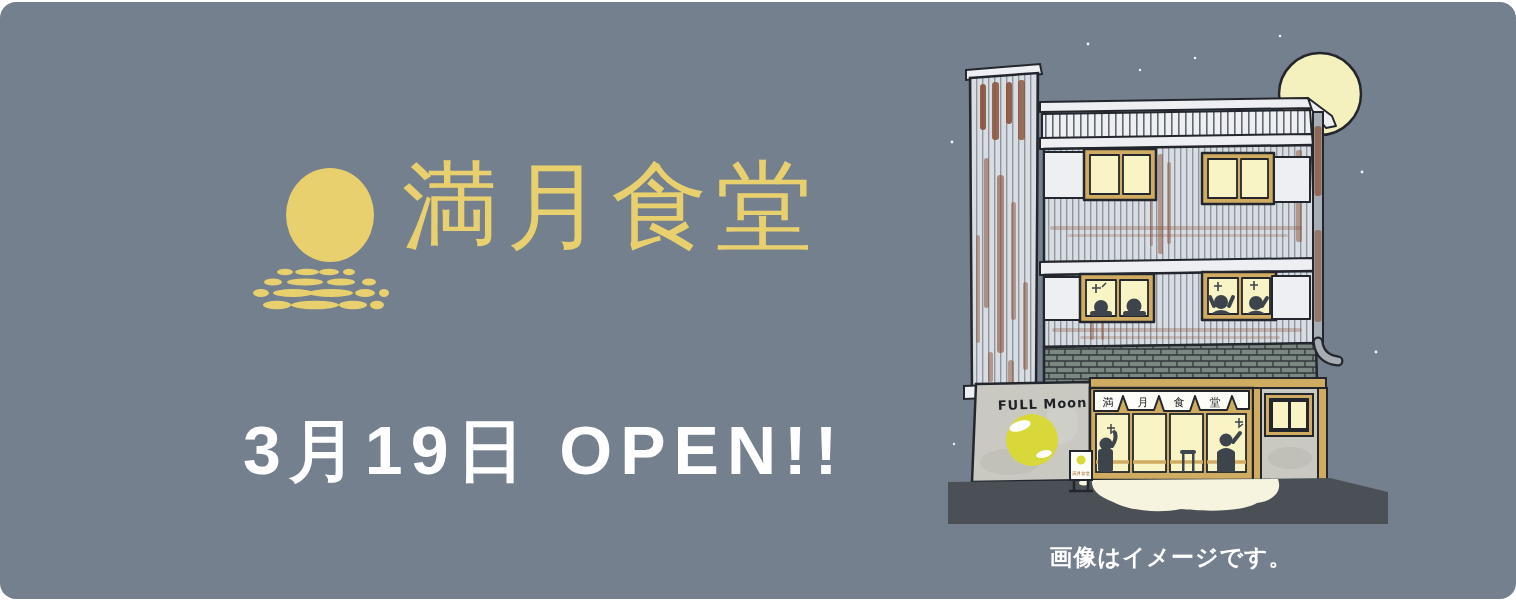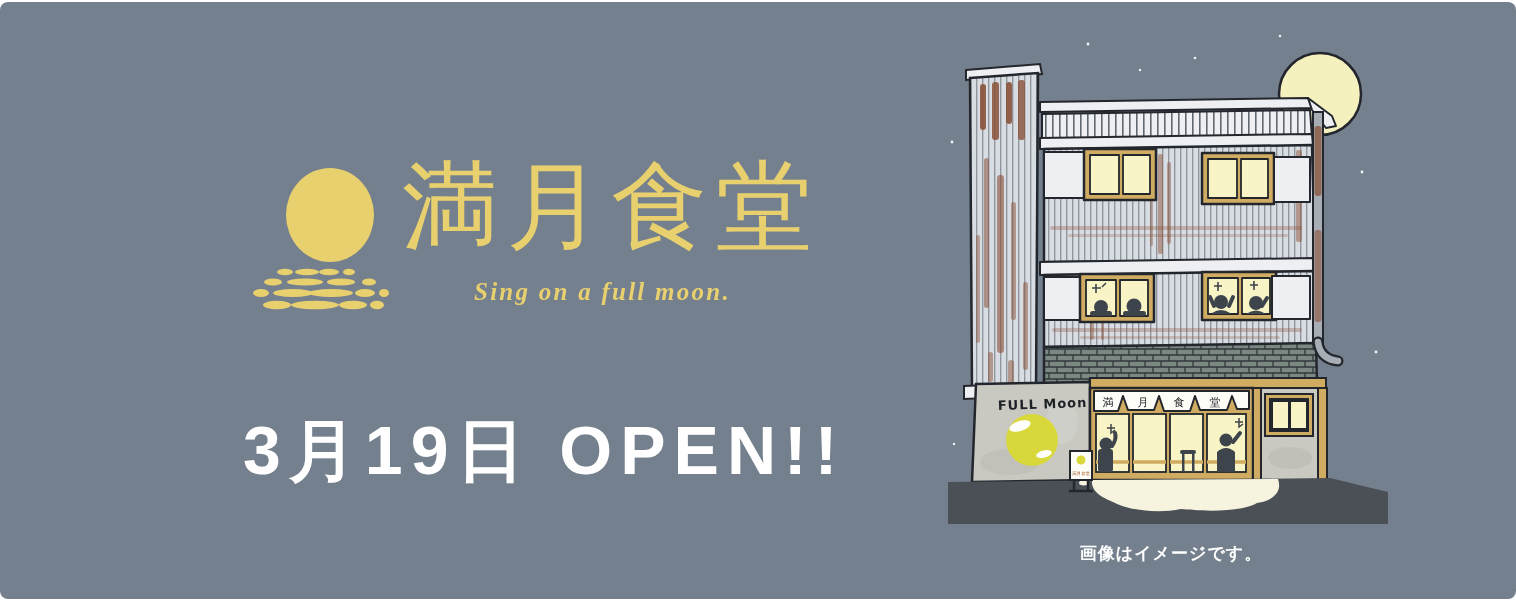--- a/index.html
+++ b/index.html
@@ -2,41 +2,41 @@
 <html style="--bg: #75808E; --gold: #E8D06E; --white: #FFFFFF; --outline: #23272D; --panel: #EDEFF2; --wall: #D8DDE3; --wall_line: #4A5058; --rust: #8A5138; --glow: #F8F4C6; --tan: #D0AC62; --brick: #7B8881; --brick_line: #31373B; --concrete: #C9C9C2; --sign_yellow: #D9D83B; --ground: #4B5056; --pool: #F6F3DF; --silhouette: #3E444B; --noren: #FDFDF8; --moon_pale: #F5F1BE; --pipe: #A7ADB4;"><head>
 <meta charset="utf-8">
 <style>
   html,body { margin:0; padding:0; background:#ffffff; }
   .stage {
     position:relative; width:1516px; height:604px; background:#ffffff;
     overflow:hidden; font-family:"Liberation Sans","DejaVu Sans",sans-serif;
   }
   .banner {
     position:absolute; left:0; top:2px; right:0; bottom:5px;
-    background:var(--bg); border-radius:8px;
+    background:var(--bg); border-radius:16px;
   }
   .logo-icon { position:absolute; left:245px; top:162px; }
   .logo-title {
     position:absolute; left:402px; top:150px; white-space:nowrap;
     font-family:"Liberation Serif","DejaVu Serif",serif;
     font-size:96px; line-height:1.15; letter-spacing:0.09em;
     color:var(--gold); font-weight:500;
   }
   .logo-tagline {
     position:absolute; left:474px; top:276px; white-space:nowrap;
     font-family:"Liberation Serif","DejaVu Serif",serif; font-style:italic;
     font-size:25px; letter-spacing:0.09em; color:var(--gold); font-weight:bold;
   }
   .open-text {
     position:absolute; left:243px; top:404px; white-space:nowrap;
     font-size:68px; font-weight:900; letter-spacing:8px; color:var(--white);
   }
   .caption {
     position:absolute; left:1021px; top:540px; width:300px; text-align:center;
-    font-size:17px; font-weight:700; letter-spacing:1px; color:var(--white);
+    font-size:23px; font-weight:700; letter-spacing:1px; color:var(--white);
   }
   .building { position:absolute; left:940px; top:28px; }
   svg text { user-select:none; }
 </style>
 </head>
 <body>
 
 <div class="stage">
   <div class="banner">
 
@@ -57,21 +57,20 @@
           <ellipse cx="120" cy="129" rx="10" ry="4"></ellipse>
         <ellipse cx="139" cy="129" rx="5" ry="4"></ellipse>
         <ellipse cx="32" cy="141" rx="14" ry="4.2"></ellipse>
           <ellipse cx="70" cy="141" rx="24" ry="4.2"></ellipse>
         <ellipse cx="108" cy="141" rx="14" ry="4.2"></ellipse>
           <ellipse cx="132" cy="141" rx="7" ry="4.2"></ellipse>
       </g>
     </svg>
 
     <div class="logo-title">満月食堂</div>
-    <div class="logo-tagline">Sing on a full moon.</div>
 
     <div class="open-text">3月19日 OPEN!!</div>
 
     <svg class="building" width="450" height="510" viewBox="0 0 450 510">
       <defs>
         <pattern id="corr" patternUnits="userSpaceOnUse" width="6" height="10">
           <rect width="6" height="10" fill="var(--wall)"></rect>
           <rect width="1.4" height="10" fill="var(--wall_line)" opacity="0.5"></rect>
         </pattern>
         <pattern id="corr2" patternUnits="userSpaceOnUse" width="7" height="10">

